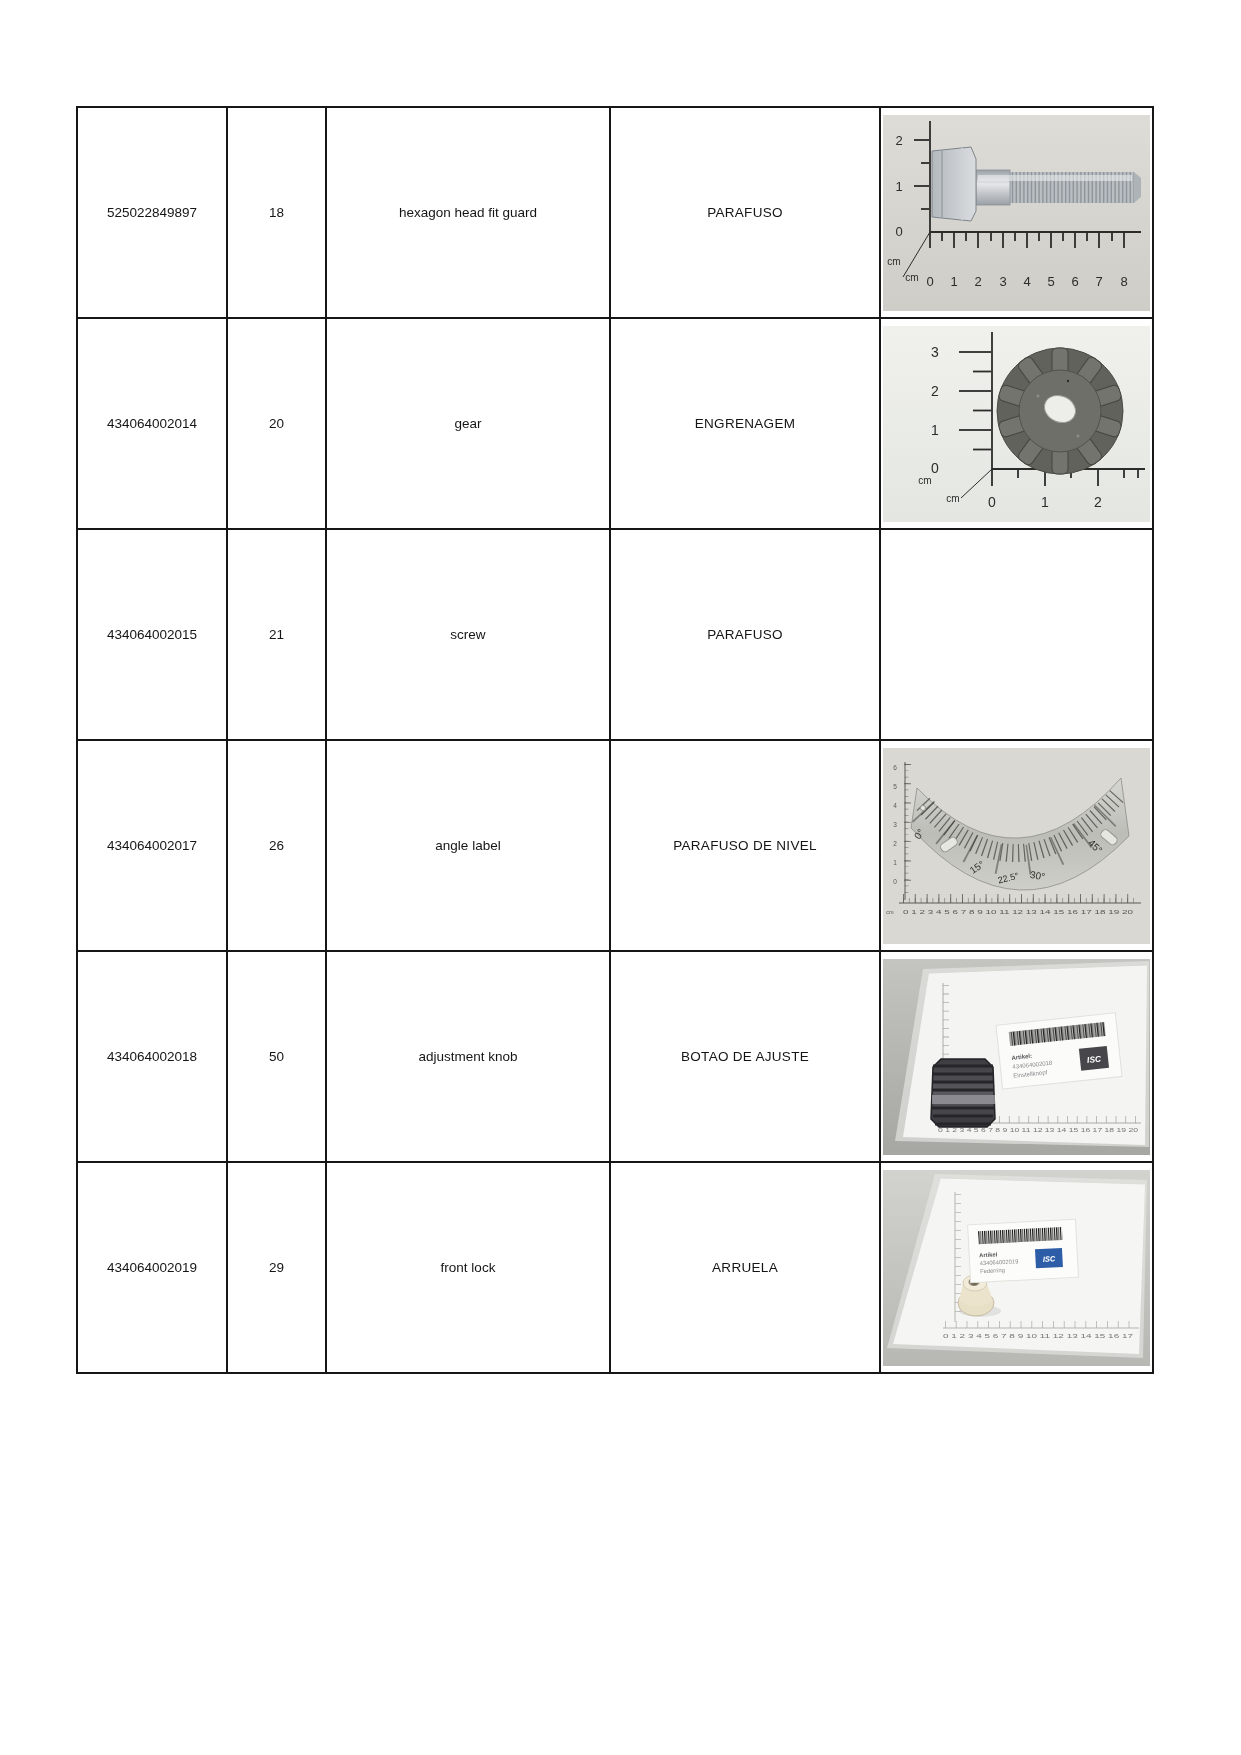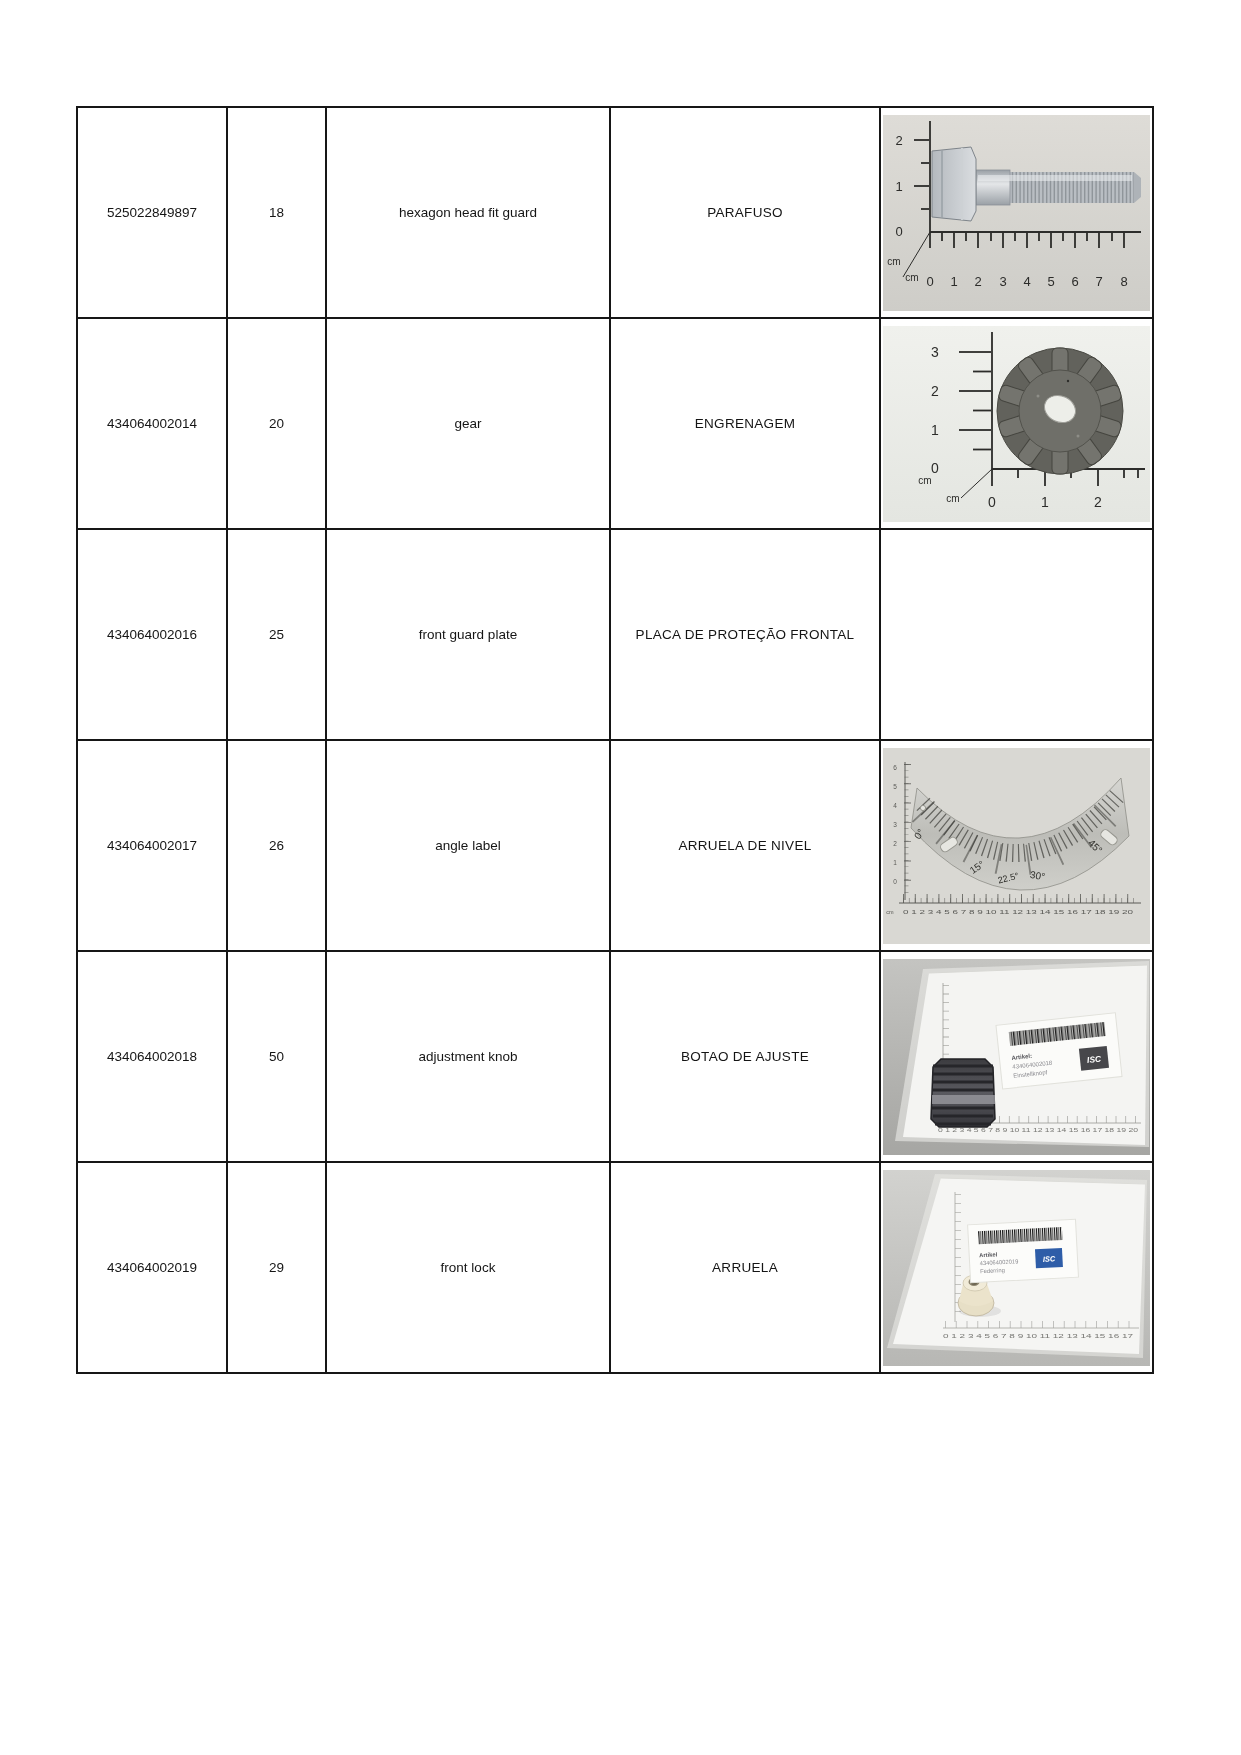--- a/index.html
+++ b/index.html
@@ -167,34 +167,34 @@
         <circle cx="177" cy="85" r="41" fill="#6f6f69" stroke="#52524c" stroke-width="1"></circle>
         <ellipse cx="177" cy="83" rx="16" ry="13" fill="#edeee9" stroke="#9f9f99" stroke-width="1" transform="rotate(25 177 83)"></ellipse>
         <circle cx="155" cy="70" r="1.5" fill="#8d8d87"></circle>
                 <circle cx="195" cy="110" r="1.5" fill="#8d8d87"></circle>
         <circle cx="185" cy="55" r="1.2" fill="#57575one1" opacity="0.6"></circle>
       </g>
     </svg>
   </td>
 </tr>
 
-
-<tr>
-  <td>434064002016</td>
-  <td>25</td>
-  <td>front guard plate</td>
-  <td class="pt">PLACA DE PROTEÇÃO FRONTAL</td>
+<tr>
+  <td>434064002015</td>
+  <td>21</td>
+  <td>screw</td>
+  <td class="pt">PARAFUSO</td>
   <td class="photo-cell"></td>
 </tr>
+
 
 <tr>
   <td>434064002017</td>
   <td>26</td>
   <td>angle label</td>
-  <td class="pt">ARRUELA DE NIVEL</td>
+  <td class="pt">PARAFUSO DE NIVEL</td>
   <td class="photo-cell">
     <svg width="267" height="196" viewBox="0 0 267 196">
       <defs>
         <linearGradient id="band" x1="0" y1="0" x2="0" y2="1">
                   <stop offset="0" stop-color="#d6d6d2"></stop>
                   <stop offset="0.5" stop-color="#bdbdb8"></stop>
                   <stop offset="1" stop-color="#cfcfca"></stop>
                 </linearGradient>
       </defs>
       <rect width="267" height="196" fill="#d9d8d3"></rect>

